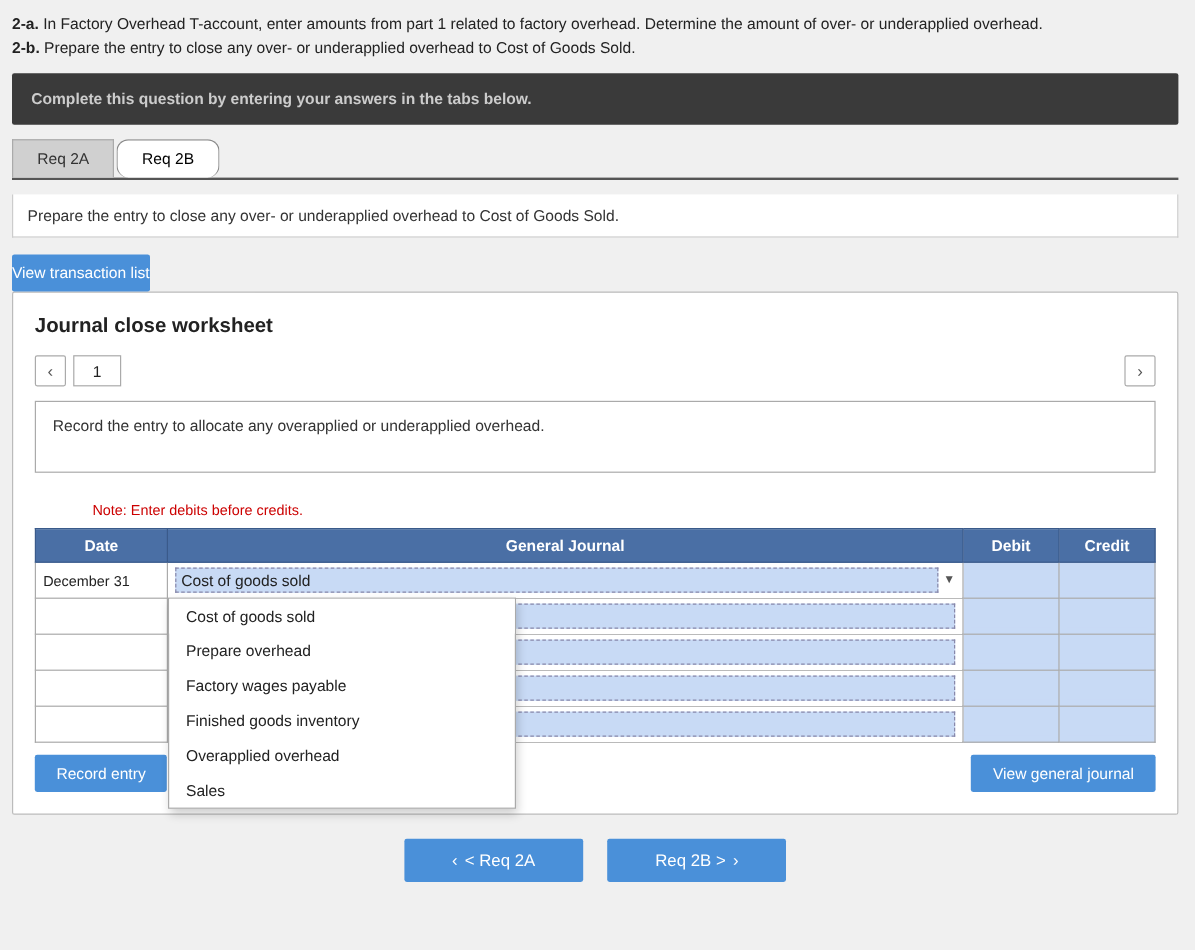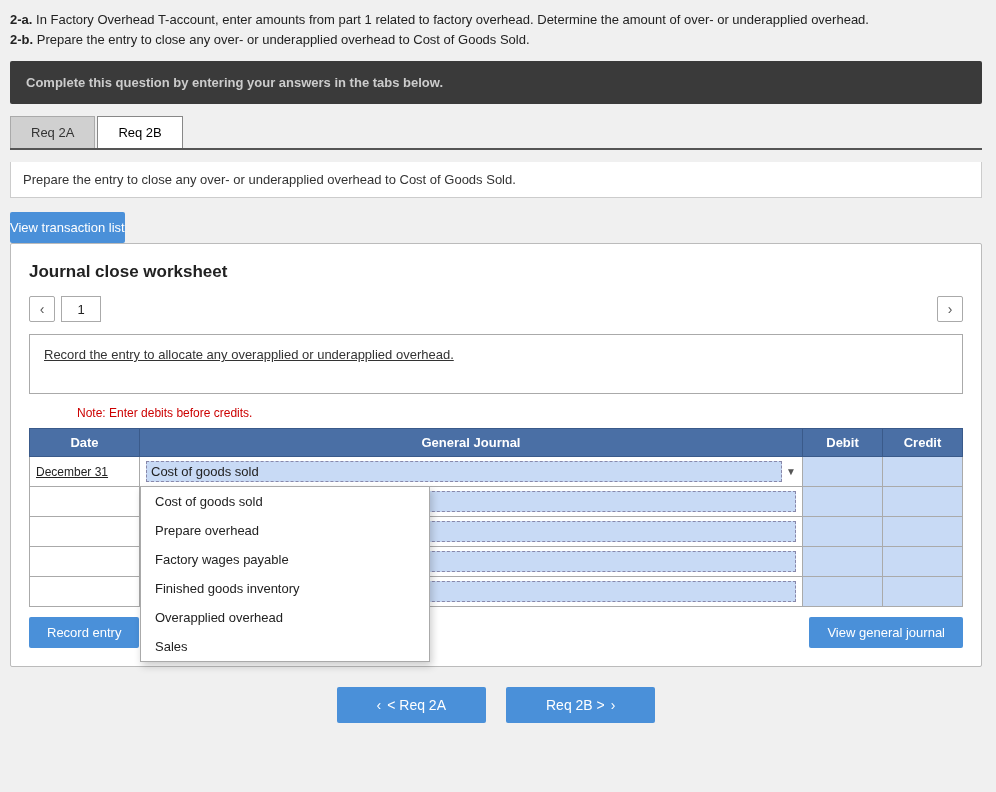--- a/index.html
+++ b/index.html
@@ -49,20 +49,21 @@
       cursor: pointer;
       font-size: 13px;
       color: #333;
       margin-right: 2px;
     }
     .tab.active {
       background: #fff;
       color: #000;
       border-color: #888;
       font-weight: normal;
+      border-radius: 10px;
     }
 
     .req-description {
       background: #fff;
       border: 1px solid #ccc;
       border-top: none;
       padding: 10px 12px;
       font-size: 13px;
       color: #333;
       margin-bottom: 14px;
@@ -119,24 +120,23 @@
       font-size: 13px;
       line-height: 26px;
     }
     .nav-spacer { flex: 1; }
 
     .entry-description-box {
       border: 1px solid #aaa;
       padding: 12px 14px;
       font-size: 13px;
       color: #333;
-      margin-bottom: 12px;
+      margin-bottom: 24px;
       min-height: 60px;
       background: #fff;
-      text-decoration: underline;
     }
 
     .note-text {
       color: #c00;
       font-size: 12px;
       margin-bottom: 8px;
       margin-left: 48px;
     }
 
     .journal-table {
@@ -157,21 +157,21 @@
     .journal-table th.credit-col { width: 80px; }
 
     .journal-table td {
       border: 1px solid #aaa;
       padding: 4px 6px;
       background: #fff;
     }
     .journal-table tr.data-row td {
       height: 28px;
     }
-    .journal-table td.date-cell { text-align: left; font-size: 12px; text-decoration: underline; }
+    .journal-table td.date-cell { text-align: left; font-size: 12px; }
     .journal-table td.gj-cell { position: relative; }
     .journal-table td.num-cell { text-align: right; }
     .journal-table td.input-cell {
       background: #c8daf5;
     }
 
     .gj-input-wrapper {
       display: flex;
       align-items: center;
       gap: 4px;

